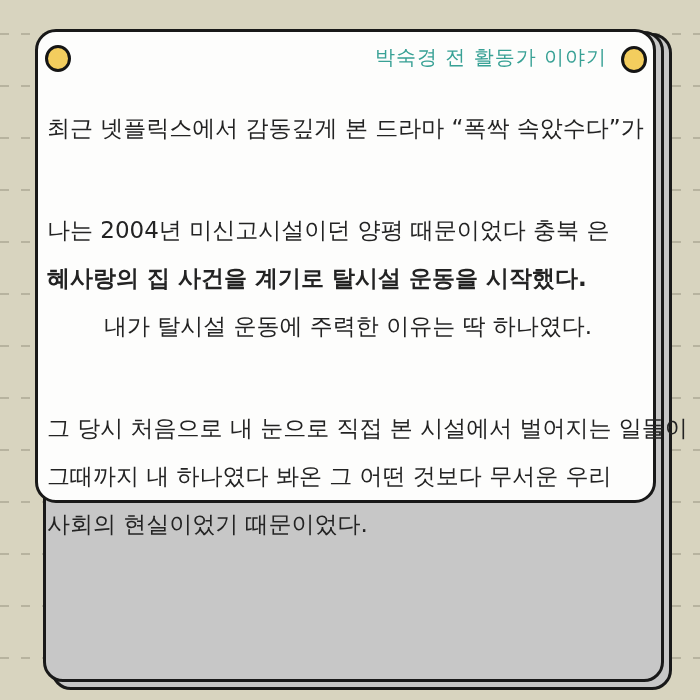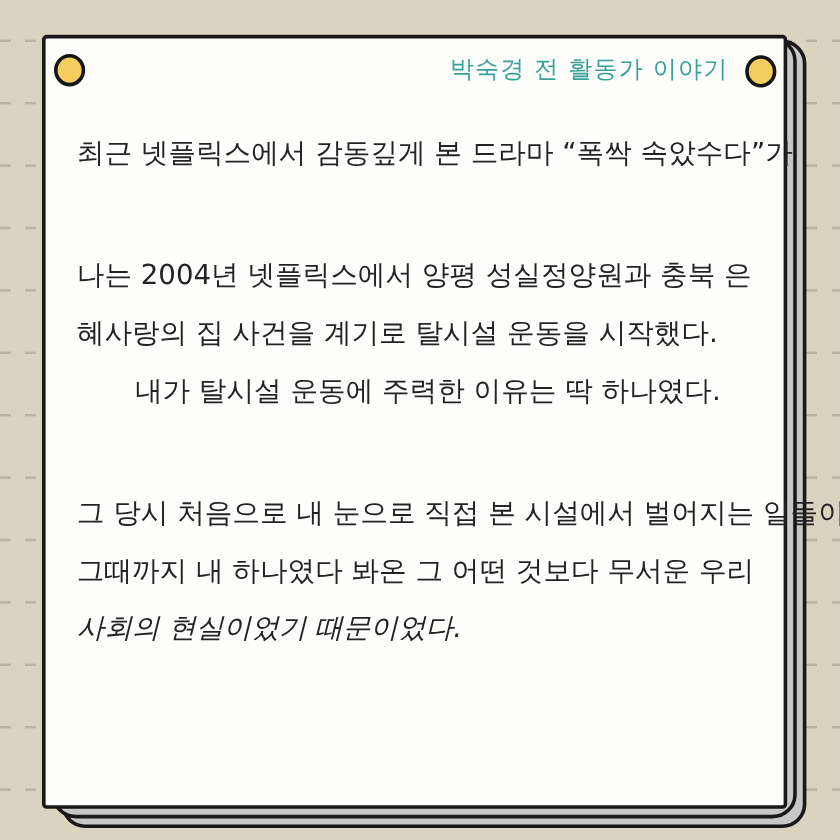--- a/index.html
+++ b/index.html
@@ -28,24 +28,24 @@
     border-radius: 20px;
     box-sizing: border-box;
   }
   .stack-2 { left: 51px; top: 33px; width: 621px; height: 657px; }
   .stack-1 { left: 43px; top: 31px; width: 621px; height: 651px; }
 
   
   .card {
     position: absolute;
     left: 35px; top: 29px;
-    width: 621px; height: 645px;
+    width: 621px; height: 474px;
     background: #fdfdfc;
     border: 3px solid #191919;
-    border-radius: 4px;
+    border-radius: 21px;
     box-sizing: border-box;
   }
 
   .hole {
     position: absolute;
     width: 26px; height: 27px;
     background: #f3cd5e;
     border: 3px solid #151515;
     border-radius: 50%;
     box-sizing: border-box;
@@ -72,21 +72,20 @@
   }
   .story p {
     margin: 0 0 54px 0;
   }
   .story .line {
     height: 48px;
     line-height: 48px;
     font-size: 23px;
     white-space: nowrap;
     letter-spacing: 0px;
-    margin-left: 17px;
   }
 </style>
 </head>
 <body>
 
 <div class="bg-line" style="top:33px"></div>
 <div class="bg-line" style="top:85px"></div>
 <div class="bg-line" style="top:137px"></div>
 <div class="bg-line" style="top:189px"></div>
 <div class="bg-line" style="top:241px"></div>
@@ -109,25 +108,25 @@
 
   <div class="card-title">박숙경 전 활동가 이야기</div>
 
   <div class="story">
 
     <p>
       <span class="line" style="display: block;">최근 넷플릭스에서 감동깊게 본 드라마 “폭싹 속았수다”가</span>
     </p>
 
     <p>
-      <span class="line" style="display: block;">나는 2004년 넷플릭스에서 양평 성실정양원과 충북 은</span>
-      <span class="line" style="display: block;">혜사랑의 집 사건을 계기로 탈시설 운동을 시작했다.</span>
+      <span class="line" style="display: block;">나는 2004년 미신고시설이던 양평 때문이었다 충북 은</span>
+      <span class="line" style="display: block; font-weight: bold;">혜사랑의 집 사건을 계기로 탈시설 운동을 시작했다.</span>
       <span class="line" style="display: block; text-align: center;">내가 탈시설 운동에 주력한 이유는 딱 하나였다.</span>
     </p>
 
     <p>
       <span class="line" style="display: block;">그 당시 처음으로 내 눈으로 직접 본 시설에서 벌어지는 일들이</span>
       <span class="line" style="display: block;">그때까지 내 하나였다 봐온 그 어떤 것보다 무서운 우리</span>
-      <span class="line" style="display: block; font-style: italic;">사회의 현실이었기 때문이었다.</span>
+      <span class="line" style="display: block;">사회의 현실이었기 때문이었다.</span>
     </p>
 
   </div>
 </div>
 
 </body></html>

